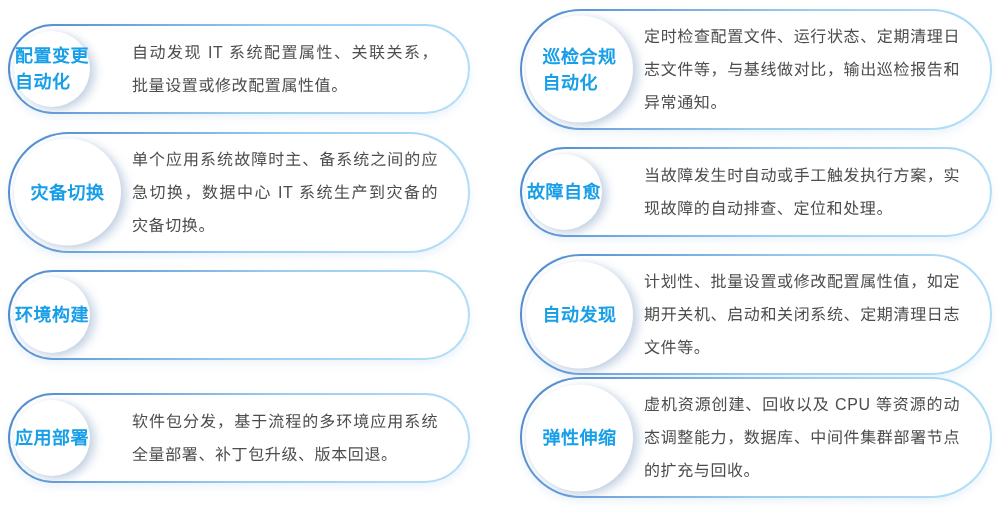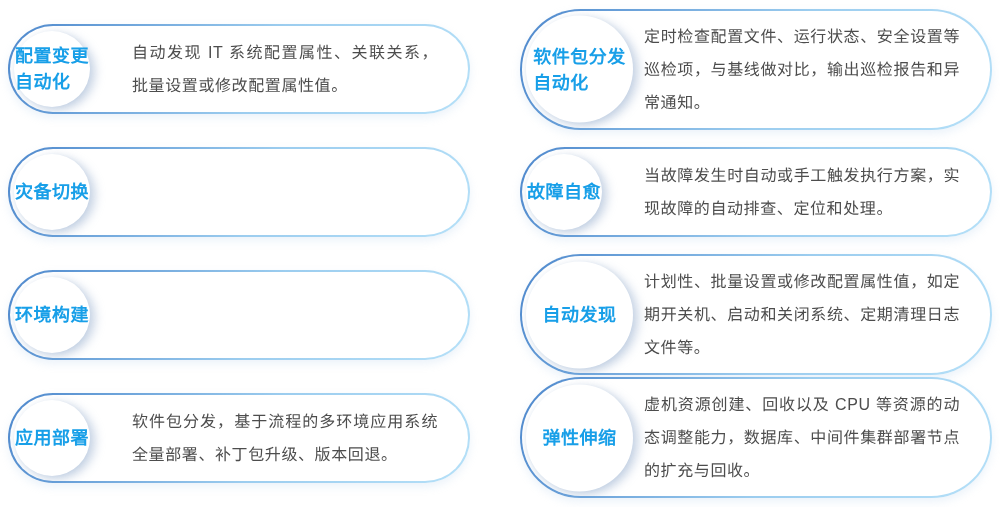--- a/index.html
+++ b/index.html
@@ -91,30 +91,31 @@
     <div class="card">
       <div class="badge">
         <span class="badge-label">配置变更
 自动化</span>
       </div>
       <p class="desc">自动发现 IT 系统配置属性、关联关系，批量设置或修改配置属性值。</p>
     </div>
 
     <div class="card">
       <div class="badge">
-        <span class="badge-label">软件包分发
+        <span class="badge-label">巡检合规
 自动化</span>
       </div>
-      <p class="desc">定时检查配置文件、运行状态、安全设置等巡检项，与基线做对比，输出巡检报告和异常通知。</p>
+      <p class="desc">定时检查配置文件、运行状态、定期清理日志文件等，与基线做对比，输出巡检报告和异常通知。</p>
     </div>
 
     <div class="card">
       <div class="badge">
         <span class="badge-label">灾备切换</span>
       </div>
+      <p class="desc">单个应用系统故障时主、备系统之间的应急切换，数据中心 IT 系统生产到灾备的灾备切换。</p>
     </div>
 
     <div class="card">
       <div class="badge">
         <span class="badge-label">故障自愈</span>
       </div>
       <p class="desc">当故障发生时自动或手工触发执行方案，实现故障的自动排查、定位和处理。</p>
     </div>
 
     <div class="card">

